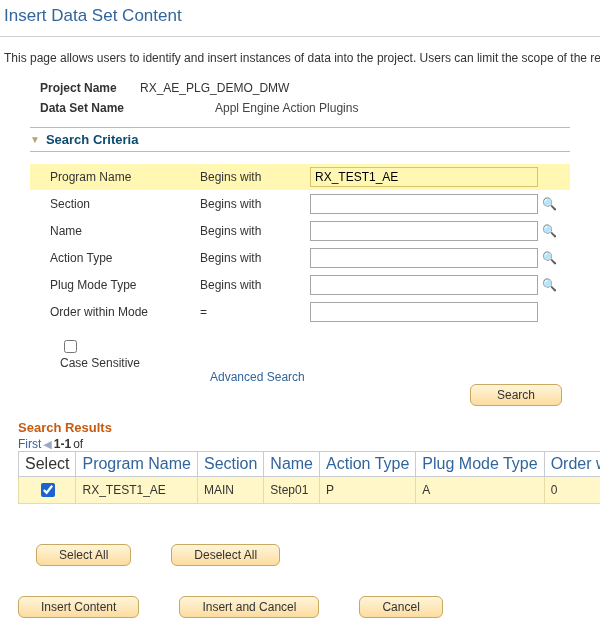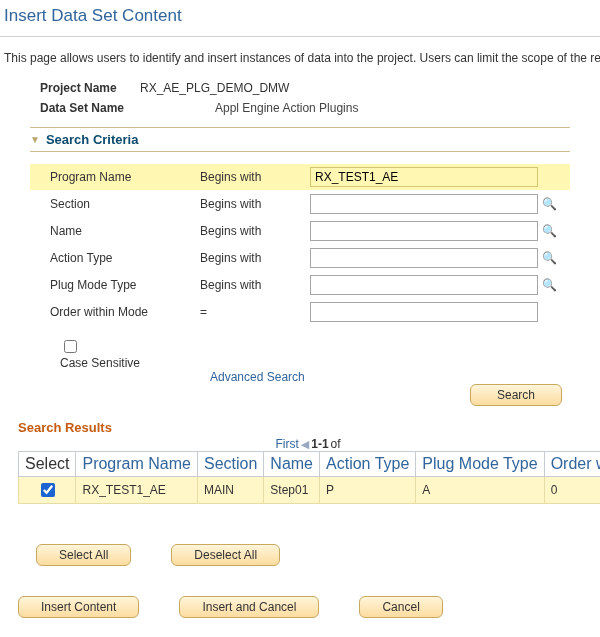--- a/index.html
+++ b/index.html
@@ -107,21 +107,21 @@
 
   .results-wrap { padding: 14px 0 0 18px; }
   .results-title {
     color: #c65b11;
     font-weight: bold;
     font-size: 13px;
     margin-bottom: 2px;
   }
   .pager-row {
     display:flex;
-    justify-content:center;
+    justify-content:flex-start;
     color:#333;
     font-size:12px;
     padding-right:2px;
     align-items:center;
     gap:2px;
     overflow:hidden;
     white-space:nowrap;
   }
   .pager-row .first-link { color:#31659c; cursor:pointer; }
   .pager-row .bold { font-weight:bold; }

